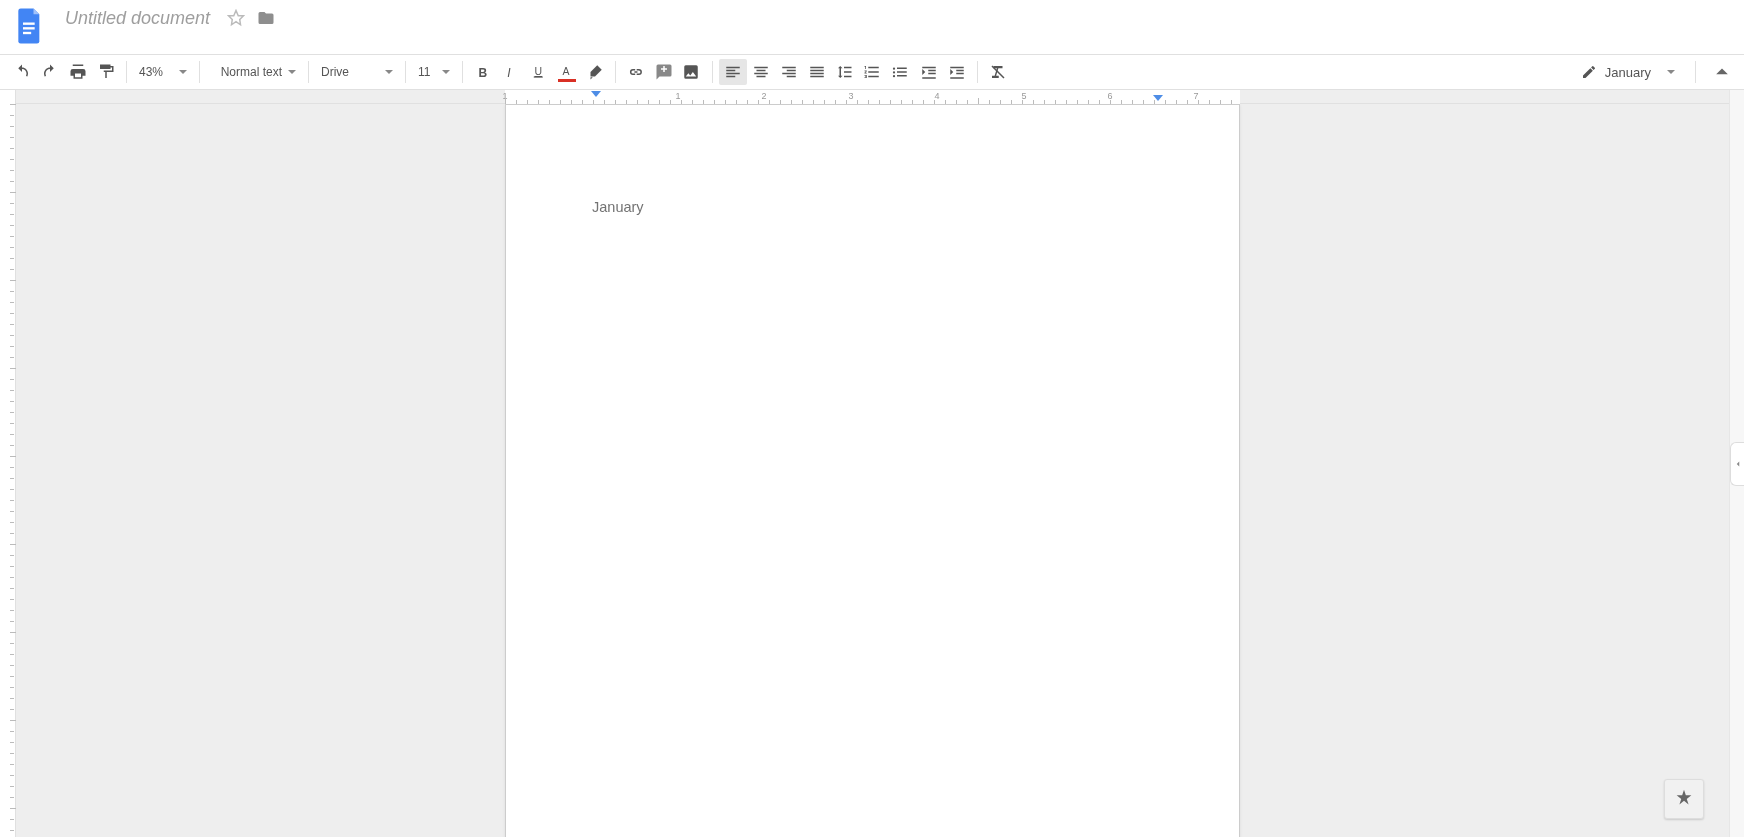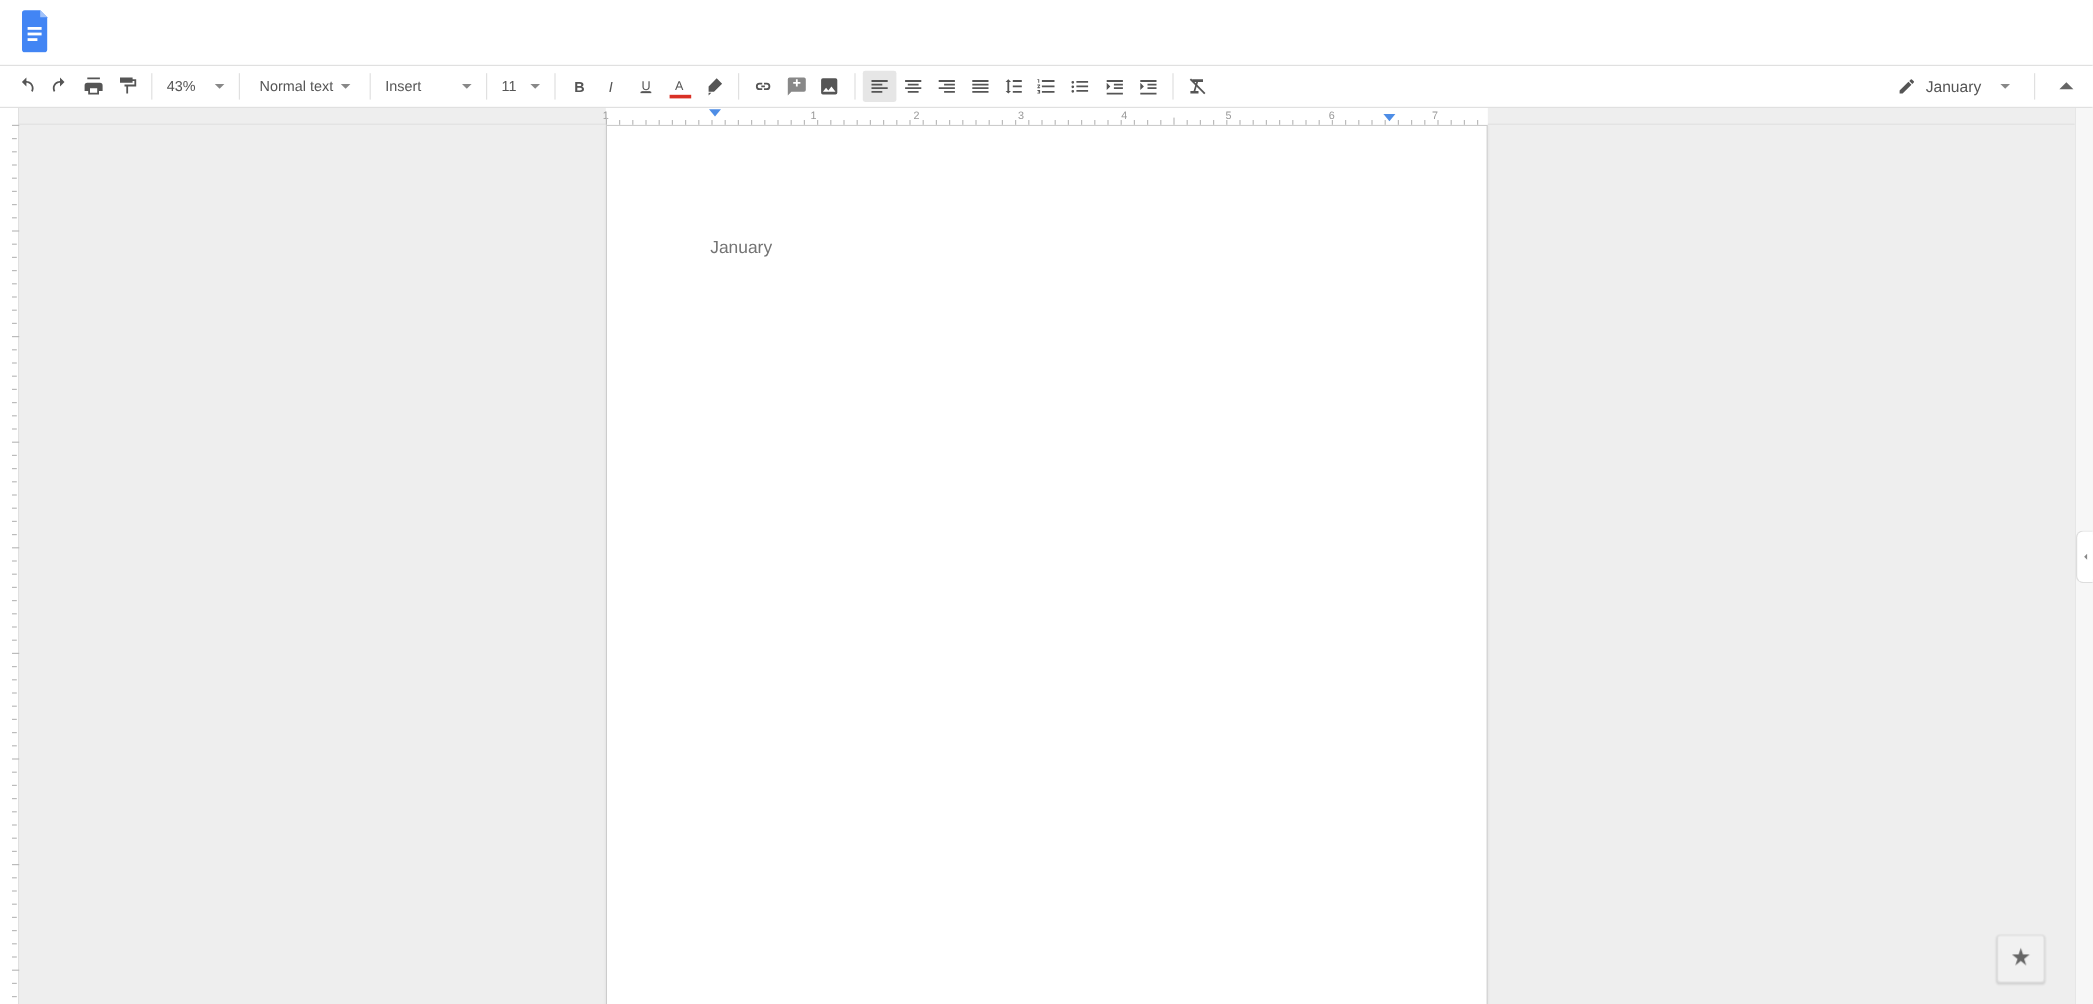--- a/index.html
+++ b/index.html
@@ -86,21 +86,21 @@
   .tb-btn.active { background:#e6e6e6; }
   .tb-btn svg { width:18px; height:18px; }
   .tb-sep { width:1px; height:22px; background:#e0e0e0; margin: 0 6px; }
   .dd {
     display:flex; align-items:center; gap:6px;
     font-size:12px; color:#555; cursor:pointer;
     padding: 4px 6px; border-radius:2px;
   }
   .dd .caret { width:0;height:0;border-left:4px solid transparent;border-right:4px solid transparent;border-top:4px solid #888; }
   .dd.zoom { width:60px; justify-content:space-between; }
-  .dd.style { width:96px; justify-content:center; }
+  .dd.style { width:96px; justify-content:flex-end; }
   .dd.font { width:84px; justify-content:space-between; }
   .dd.size { width:44px; justify-content:space-between; }
   .tc-underline {
     position:absolute; bottom:3px; left:5px; right:5px; height:3px; background:#d93025;
   }
 
   .toolbar-right { margin-left:auto; display:flex; align-items:center; gap:6px; }
   .mode-dd {
     display:flex; align-items:center; gap:8px; font-size:13px; color:#555;
     padding:4px 8px; cursor:pointer; border-radius:2px;
@@ -183,20 +183,35 @@
     <svg viewBox="0 0 24 30">
       <path fill="#4285f4" d="M4 0h11l5 5v23a2 2 0 0 1-2 2H4a2 2 0 0 1-2-2V2a2 2 0 0 1 2-2z"></path>
       <path fill="#a1c2fa" d="M15 0l5 5h-5z"></path>
       <rect x="6" y="12" width="10" height="2" fill="#fff"></rect>
       <rect x="6" y="16" width="10" height="2" fill="#fff"></rect>
       <rect x="6" y="20" width="7" height="2" fill="#fff"></rect>
     </svg>
   </div>
 
   <div class="title-area">
+    <div class="title-row">
+      <div class="doc-title">Untitled document</div>
+      <div class="title-icons">
+        <div class="ico">
+          <svg viewBox="0 0 24 24" fill="none" stroke="#bbb" stroke-width="2">
+              <polygon points="12 2 15 9 22 9 17 14 18 21 12 17 6 21 7 14 2 9 9 9"></polygon>
+            </svg>
+        </div>
+        <div class="ico">
+          <svg viewBox="0 0 24 24" fill="#8e8e8e">
+              <path d="M10 4H4a2 2 0 0 0-2 2v12a2 2 0 0 0 2 2h16a2 2 0 0 0 2-2V8a2 2 0 0 0-2-2h-8l-2-2z"></path>
+            </svg>
+        </div>
+      </div>
+    </div>
   </div>
 
 </div>
 
 <div class="toolbar">
   <div class="tb">
     <div class="tb-btn">
         <svg viewBox="0 0 24 24" fill="#555">
           <path d="M12 5V2L7 7l5 5V8c3.3 0 6 2.7 6 6 0 1-.2 1.9-.7 2.7l1.5 1.5A7.9 7.9 0 0 0 20 14c0-4.4-3.6-8-8-8z"></path>
         </svg>
@@ -224,21 +239,21 @@
     </div>
     <div class="tb-sep"></div>
 
     <div class="dd style">
       <span>Normal text</span>
         <span class="caret"></span>
     </div>
     <div class="tb-sep"></div>
 
     <div class="dd font">
-      <span>Insert</span>
+      <span>Drive</span>
         <span class="caret"></span>
     </div>
     <div class="tb-sep"></div>
 
     <div class="dd size">
       <span>11</span>
         <span class="caret"></span>
     </div>
     <div class="tb-sep"></div>
 

